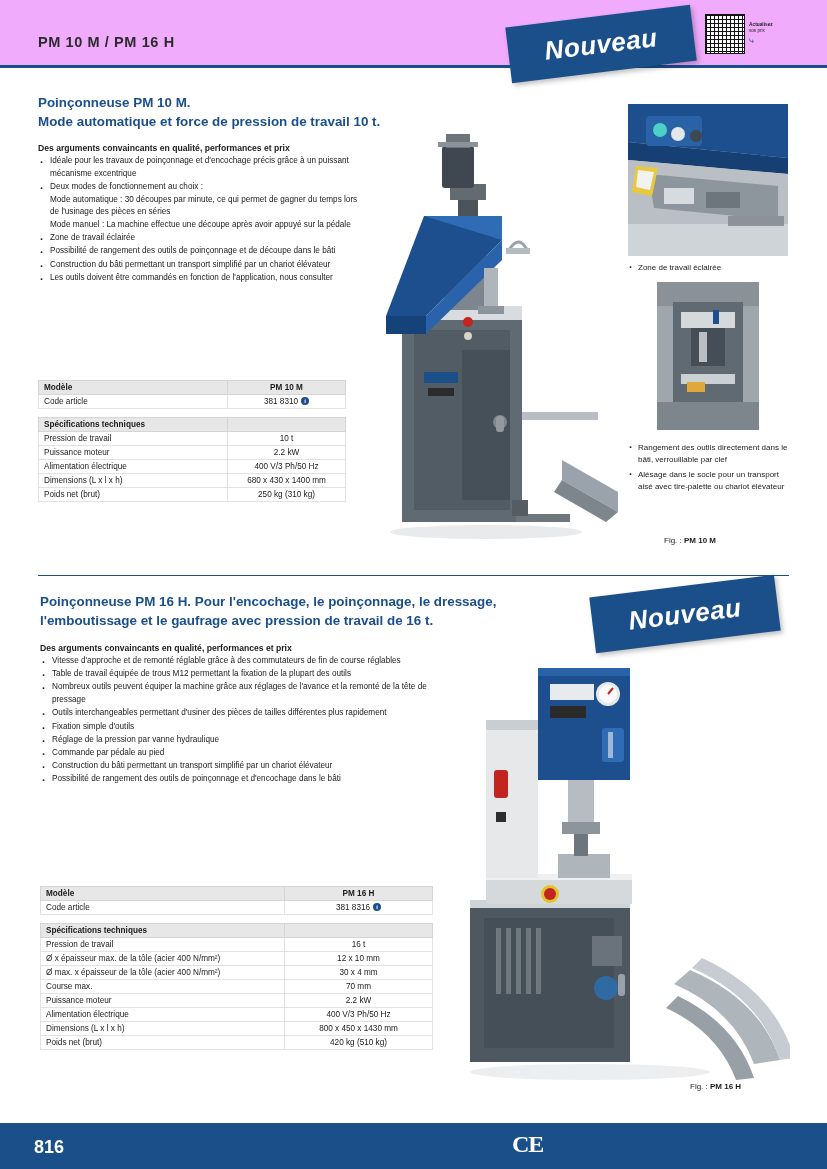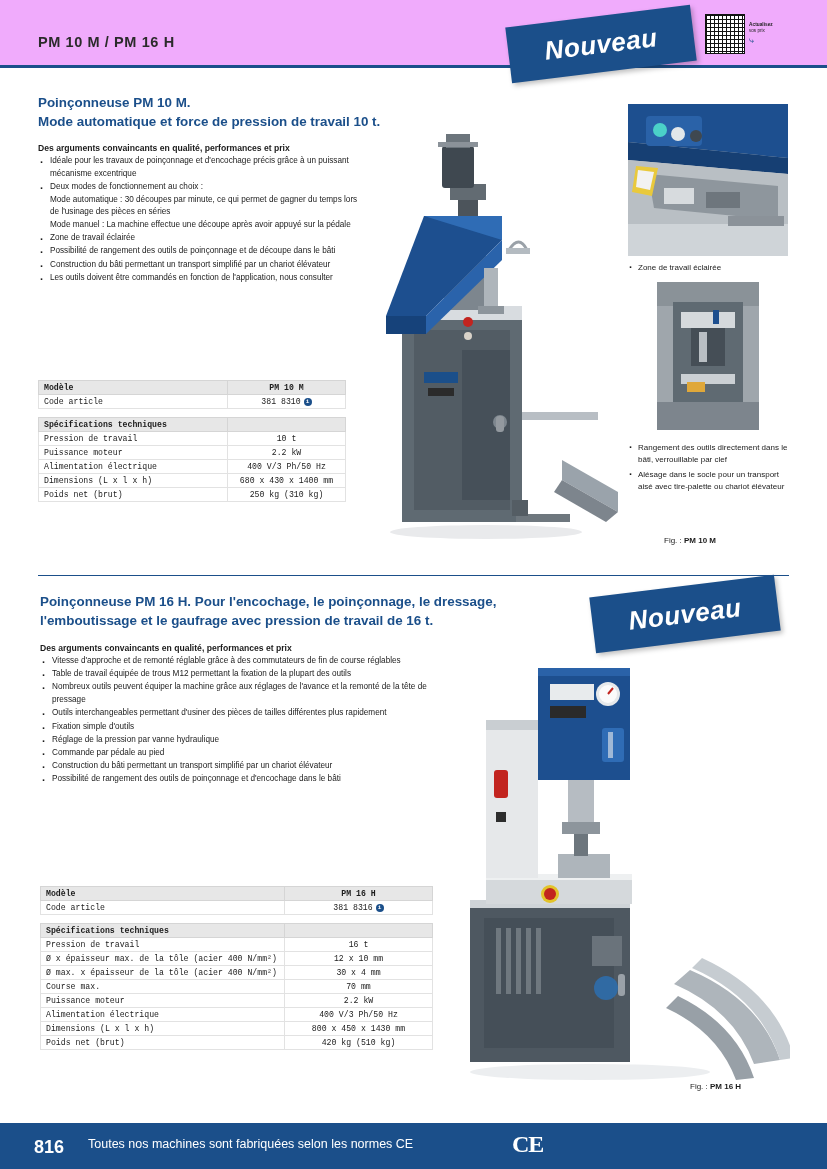--- a/index.html
+++ b/index.html
@@ -82,21 +82,20 @@
     content: "\00B7"; position: absolute; left: 2px; top: -1px;
     font-size: 11px; font-weight: bold;
   }
   ul.args li .sub { display: block; padding-left: 0; }
 
   
   table.spec {
     position: absolute;
     border-collapse: collapse;
     font-size: 8.2px;
-    font-family: Liberation Mono, monospace;
   }
   #table-1 { left: 38px; top: 380px; width: 308px; }
   #table-2 { left: 40px; top: 886px; width: 393px; }
   table.spec td {
     border: 1px solid #e2e2e2;
     padding: 2px 5px;
     height: 13.5px;
     vertical-align: middle;
   }
   table.spec tr.head td {
@@ -477,15 +476,14 @@
     <rect x="178" y="334" width="7" height="22" rx="3" fill="#9aa1a8"></rect>
   </svg>
 </div>
 
 <div class="fig-caption" id="fig2-caption">
   <span>Fig. : </span><b>PM 16 H</b>
 </div>
 
 <div class="page-footer">
   <div class="page-num">816</div>
-  <div class="footer-text">Toutes nos machines sont fabriquées selon les normes CE</div>
   <div class="ce-mark">CE</div>
 </div>
 
 </body></html>

